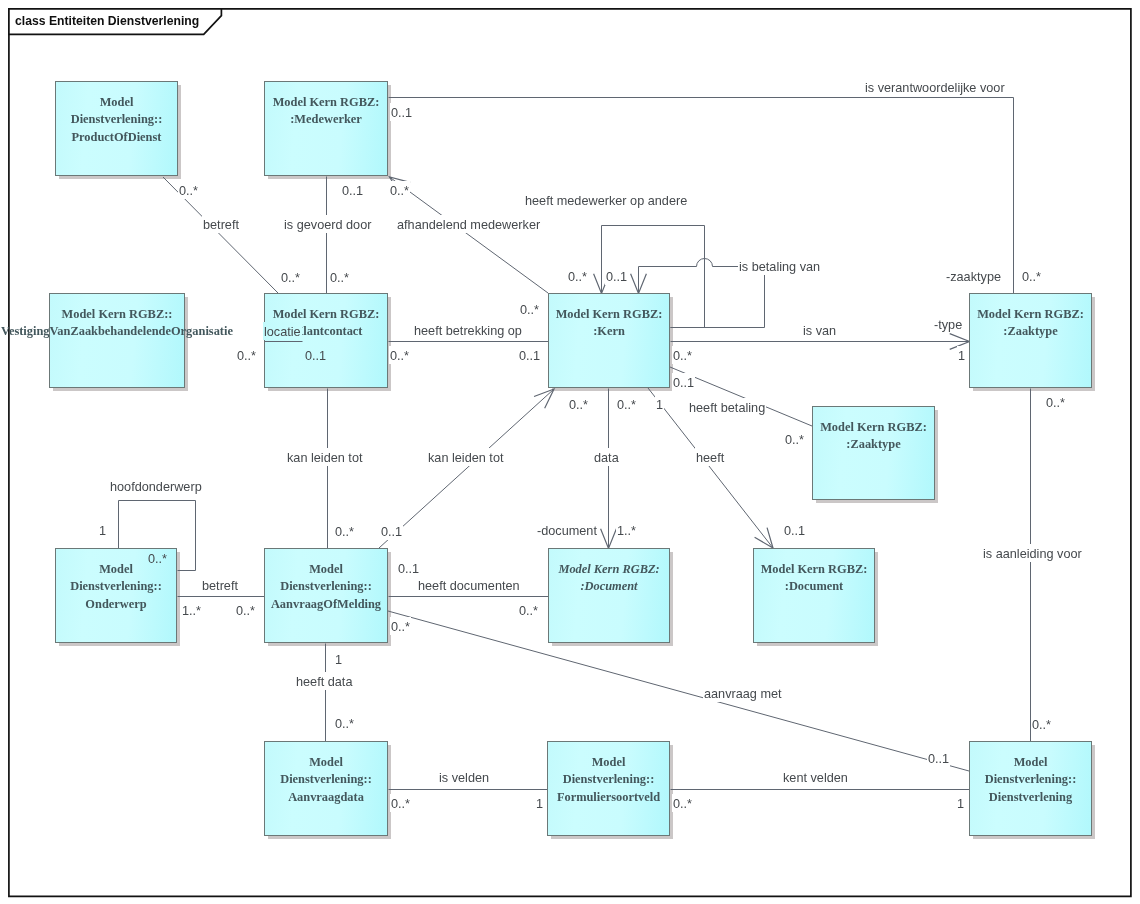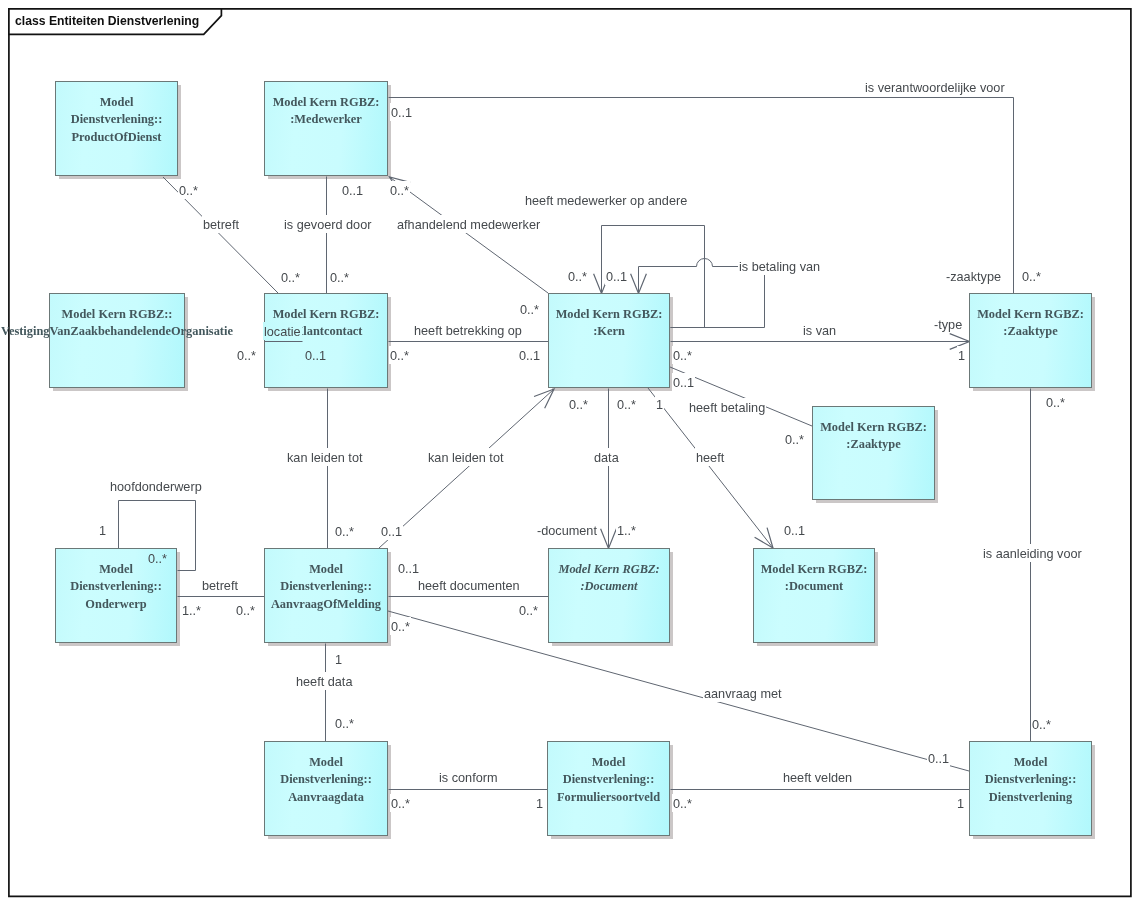--- a/index.html
+++ b/index.html
@@ -247,22 +247,22 @@
       <div class="etext" data-name="edge-label" style="left: 428px; top: 458px;"><span class="bg" data-name="label-mask"></span><span data-name="label-text">kan leiden tot</span></div>
       <div class="etext" data-name="edge-label" style="left: 594px; top: 458px;"><span class="bg" data-name="label-mask"></span><span data-name="label-text">data</span></div>
       <div class="etext" data-name="edge-label" style="left: 696px; top: 458px;"><span class="bg" data-name="label-mask"></span><span data-name="label-text">heeft</span></div>
       <div class="etext" data-name="edge-label" style="left: 110px; top: 487px;"><span class="bg" data-name="label-mask"></span><span data-name="label-text">hoofdonderwerp</span></div>
       <div class="etext" data-name="edge-label" style="left: 537px; top: 531px;"><span class="bg" data-name="label-mask"></span><span data-name="label-text">-document</span></div>
       <div class="etext" data-name="edge-label" style="left: 983px; top: 554px;"><span class="bg" data-name="label-mask"></span><span data-name="label-text">is aanleiding voor</span></div>
       <div class="etext" data-name="edge-label" style="left: 202px; top: 586px;"><span class="bg" data-name="label-mask"></span><span data-name="label-text">betreft</span></div>
       <div class="etext" data-name="edge-label" style="left: 418px; top: 586px;"><span class="bg" data-name="label-mask"></span><span data-name="label-text">heeft documenten</span></div>
       <div class="etext" data-name="edge-label" style="left: 704px; top: 694px;"><span class="bg" data-name="label-mask"></span><span data-name="label-text">aanvraag met</span></div>
       <div class="etext" data-name="edge-label" style="left: 296px; top: 682px;"><span class="bg" data-name="label-mask"></span><span data-name="label-text">heeft data</span></div>
-      <div class="etext" data-name="edge-label" style="left: 439px; top: 778px;"><span class="bg" data-name="label-mask"></span><span data-name="label-text">is conform</span></div>
-      <div class="etext" data-name="edge-label" style="left: 783px; top: 778px;"><span class="bg" data-name="label-mask"></span><span data-name="label-text">heeft velden</span></div>
+      <div class="etext" data-name="edge-label" style="left: 439px; top: 778px;"><span class="bg" data-name="label-mask"></span><span data-name="label-text">is velden</span></div>
+      <div class="etext" data-name="edge-label" style="left: 783px; top: 778px;"><span class="bg" data-name="label-mask"></span><span data-name="label-text">kent velden</span></div>
       <div class="etext" data-name="multiplicity-label" style="left: 391px; top: 113px;"><span class="bg" data-name="label-mask"></span><span data-name="label-text">0..1</span></div>
       <div class="etext" data-name="multiplicity-label" style="left: 179px; top: 191px;"><span class="bg" data-name="label-mask"></span><span data-name="label-text">0..*</span></div>
       <div class="etext" data-name="multiplicity-label" style="left: 342px; top: 191px;"><span class="bg" data-name="label-mask"></span><span data-name="label-text">0..1</span></div>
       <div class="etext" data-name="multiplicity-label" style="left: 390px; top: 191px;"><span class="bg" data-name="label-mask"></span><span data-name="label-text">0..*</span></div>
       <div class="etext" data-name="multiplicity-label" style="left: 281px; top: 278px;"><span class="bg" data-name="label-mask"></span><span data-name="label-text">0..*</span></div>
       <div class="etext" data-name="multiplicity-label" style="left: 330px; top: 278px;"><span class="bg" data-name="label-mask"></span><span data-name="label-text">0..*</span></div>
       <div class="etext" data-name="multiplicity-label" style="left: 568px; top: 277px;"><span class="bg" data-name="label-mask"></span><span data-name="label-text">0..*</span></div>
       <div class="etext" data-name="multiplicity-label" style="left: 606px; top: 277px;"><span class="bg" data-name="label-mask"></span><span data-name="label-text">0..1</span></div>
       <div class="etext" data-name="multiplicity-label" style="left: 1022px; top: 277px;"><span class="bg" data-name="label-mask"></span><span data-name="label-text">0..*</span></div>
       <div class="etext" data-name="multiplicity-label" style="left: 520px; top: 310px;"><span class="bg" data-name="label-mask"></span><span data-name="label-text">0..*</span></div>

